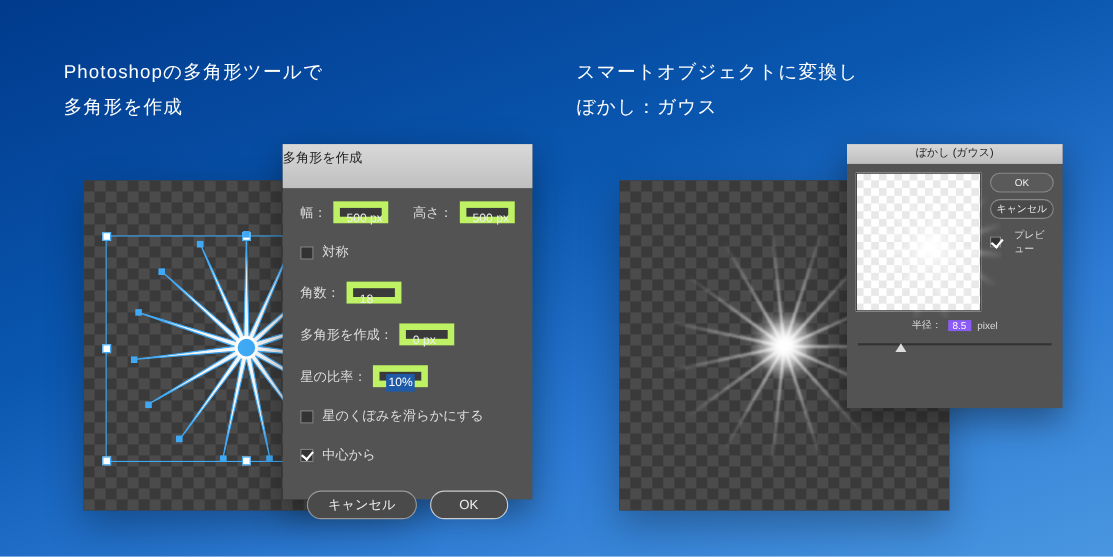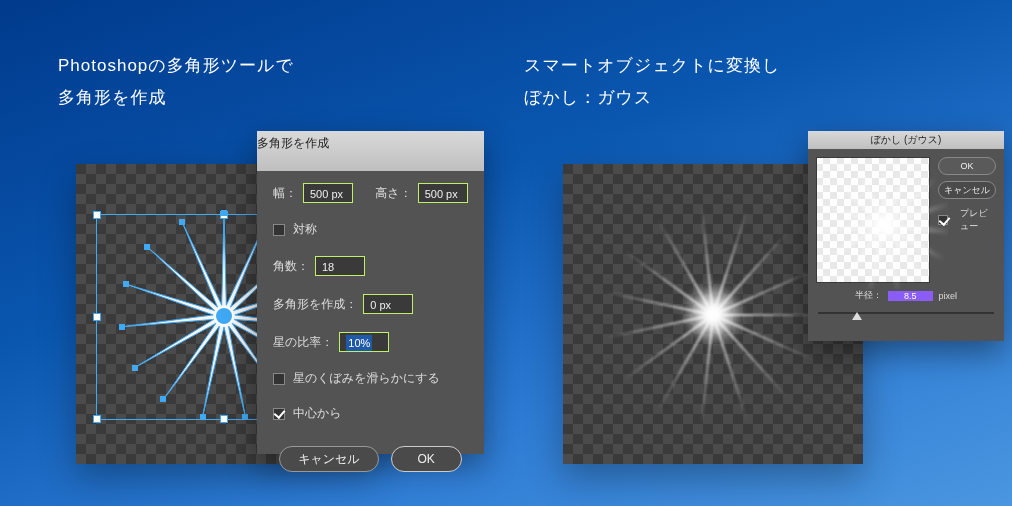--- a/index.html
+++ b/index.html
@@ -37,49 +37,49 @@
 
   
   .dlg-poly{position:absolute;left:257px;top:131px;width:227px;height:323px;background:#535353;
             box-shadow:0 12px 30px rgba(0,0,0,.4);font-size:12px;color:#ddd}
   .dlg-poly .titlebar{height:40px;line-height:24px;text-align:left;
                       background:linear-gradient(#d9d9d9,#bfbfbf);color:#222;font-size:12px}
   .dlg-poly .body{padding:12px 16px 12px}
   .row{display:flex;align-items:center;margin-bottom:24px;white-space:nowrap}
   .row.gap{margin-bottom:18px}
   .lbl{margin-right:6px}
-  .field{background:#3a3a3a;border:1px solid #bef264;color:#eee;padding:2px 6px;min-width:50px;height:20px;line-height:16px;font-size:11px}
+  .field{background:#3a3a3a;border:6px solid #bef264;color:#eee;padding:2px 6px;min-width:50px;height:20px;line-height:16px;font-size:11px}
   .field.w44{width:52px}.field.w34{width:34px}
   .sel{display:inline-block;background:#1f5aa8;color:#fff;padding:0 2px}
   .chk{display:inline-block;width:12px;height:12px;border:1px solid #888;background:#333;margin-right:8px;position:relative;flex:none}
   .chk.on::after{content:"";position:absolute;left:2px;top:-1px;width:5px;height:8px;border:solid #fff;border-width:0 2px 2px 0;transform:rotate(40deg)}
   .dlg-poly .buttons{display:flex;gap:12px;justify-content:center;margin-top:14px}
   .btn{border:1px solid #999;border-radius:14px;height:26px;line-height:24px;padding:0 18px;color:#eee;background:#4a4a4a;font-size:12px}
   .btn.primary{border-color:#ccc;padding:0 26px}
 
   
-  .dlg-gb{position:absolute;left:808px;top:131px;width:196px;height:210px;background:#535353;
+  .dlg-gb{position:absolute;left:770px;top:131px;width:196px;height:240px;background:#535353;
           box-shadow:0 12px 30px rgba(0,0,0,.4);font-size:10px;color:#ddd}
   .dlg-gb .titlebar{height:18px;line-height:18px;text-align:center;
                     background:linear-gradient(#d8d8d8,#bfbfbf);color:#222;font-size:10px}
   .dlg-gb .content{display:flex;padding:8px 8px 2px;gap:8px}
   .gb-preview{flex:1;height:126px;position:relative;box-shadow:inset 0 0 0 1px #3a3a3a;
               background-image:repeating-conic-gradient(#e8e8e8 0 25%,#fff 0 50%);background-size:14px 14px}
   .gb-preview .pstar{position:absolute;top:-8px;left:-8px;width:140px;height:140px}
   .gb-col{width:58px;display:flex;flex-direction:column;gap:6px;align-items:stretch}
   .gb-btn{border:1px solid #888;border-radius:10px;height:18px;line-height:16px;text-align:center;font-size:9px;background:#4a4a4a;color:#eee}
   .gb-btn.ok{background:#5a5a5a}
   .gb-chk-row{display:flex;align-items:center;gap:4px;font-size:9px;margin-top:2px}
   .gb-zoom{display:flex;align-items:center;justify-content:center;gap:16px;margin-top:4px;color:#bbb;font-size:9px}
   .mag{width:12px;height:12px;border:1px solid #aaa;border-radius:50%;position:relative}
   .mag::after{content:"";position:absolute;right:-4px;bottom:-4px;width:5px;height:1px;background:#aaa;transform:rotate(40deg)}
   .mag .m{position:absolute;left:2px;top:4px;width:6px;height:1px;background:#ccc}
   .mag .p{position:absolute;left:4px;top:2px;width:1px;height:6px;background:#ccc}
   .gb-radius{display:flex;align-items:center;gap:6px;justify-content:center;font-size:9px;margin-top:4px}
-  .gb-radius .rv{background:#8b5cf6;color:#fff;padding:0 16px}
+  .gb-radius .rv{background:#8b5cf6;color:#fff;padding:0 4px}
   .gb-slider{margin:4px 10px 0;position:relative;height:14px}
   .gb-slider .track{position:absolute;left:0;right:0;top:6px;height:2px;background:#333}
   .gb-slider .thumb{position:absolute;top:1px;width:0;height:0;border:5px solid transparent;border-bottom:8px solid #ddd;transform:translateX(-5px)}
 
   
   .pstar svg{width:100%;height:100%}
 </style>
 </head>
 <body>
 

